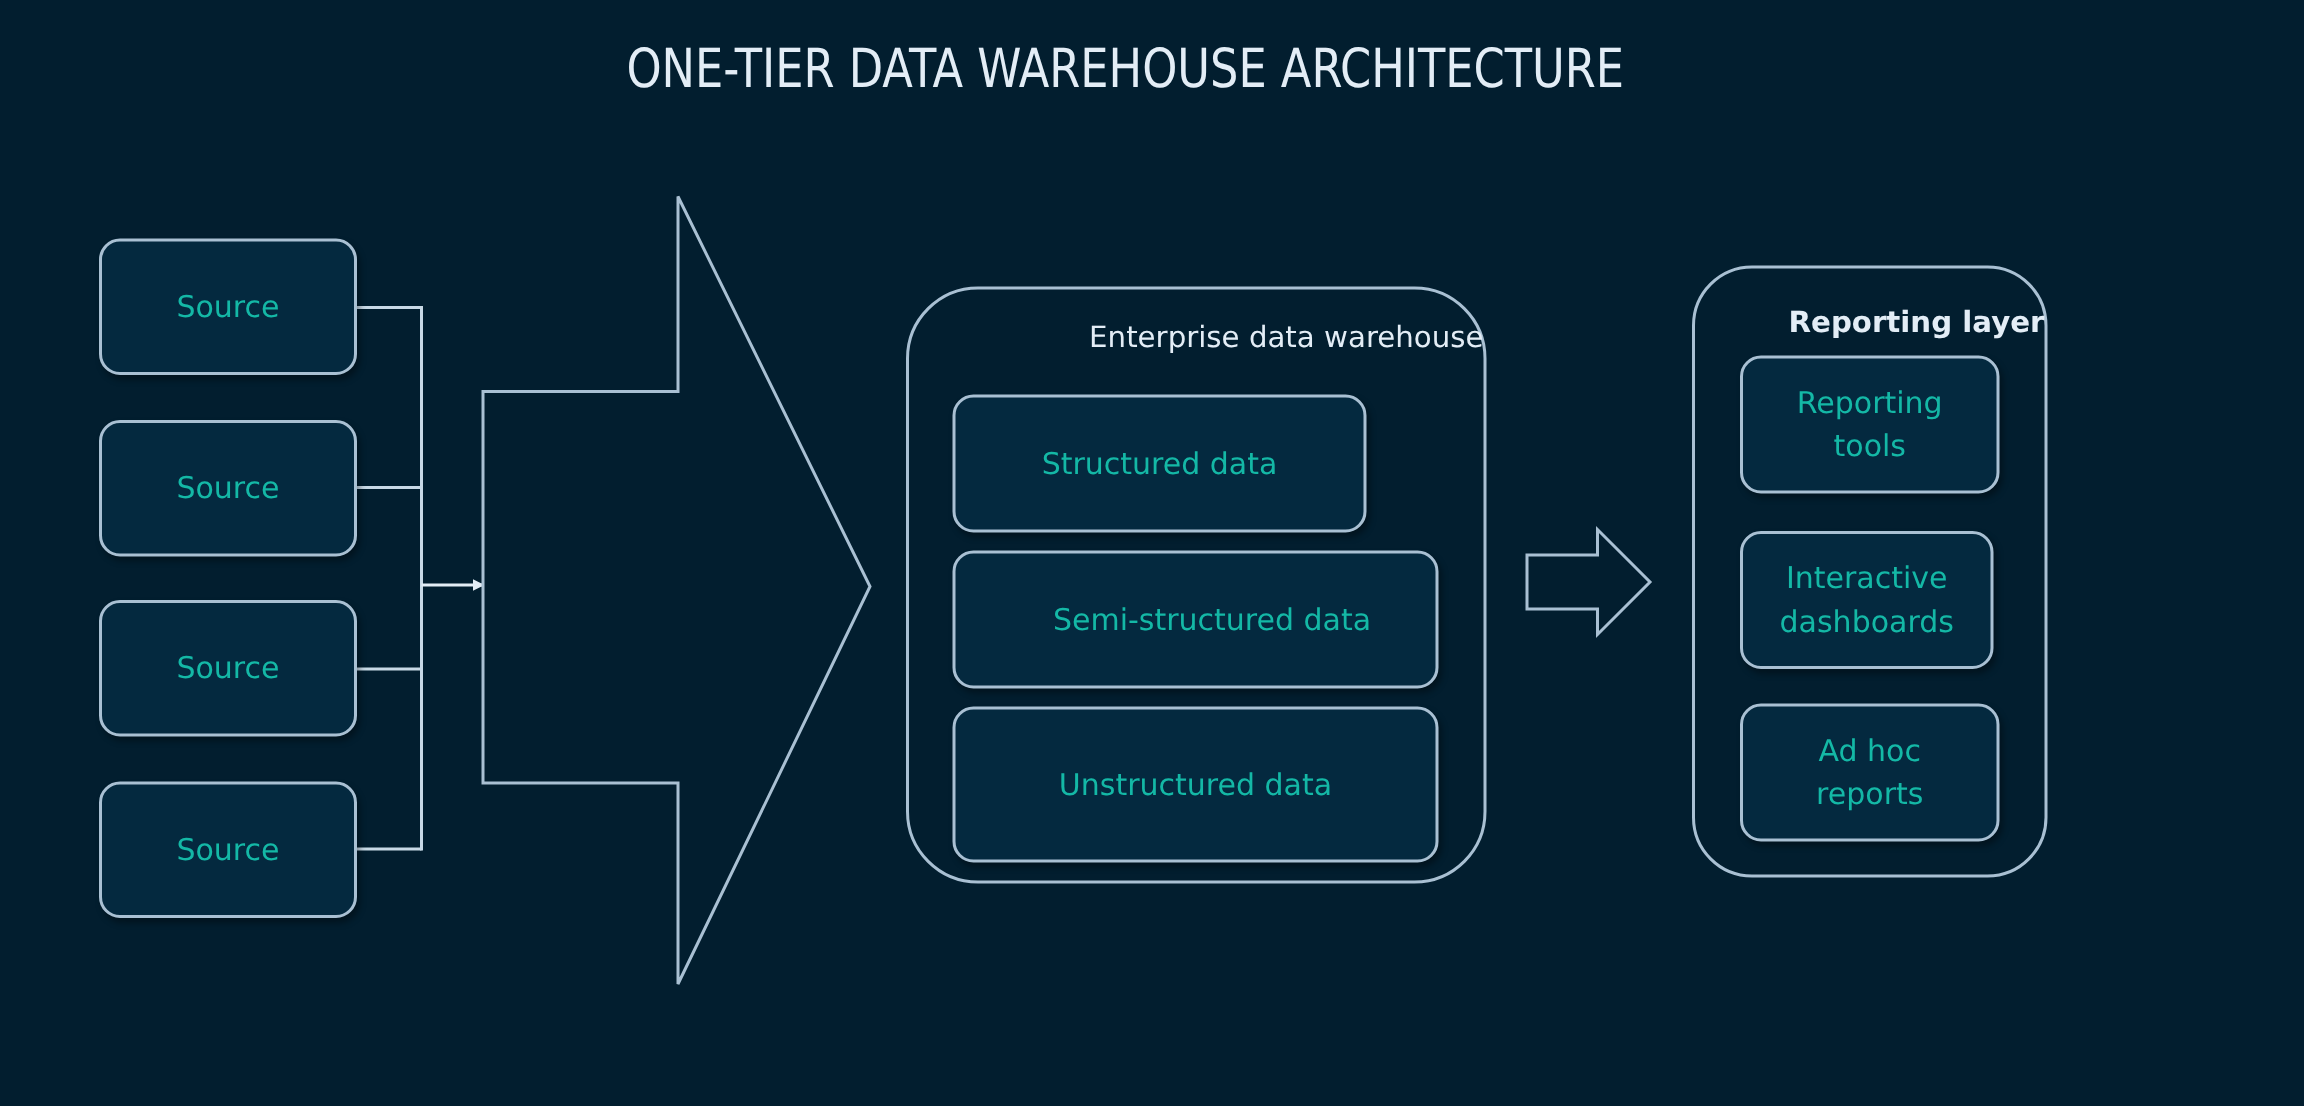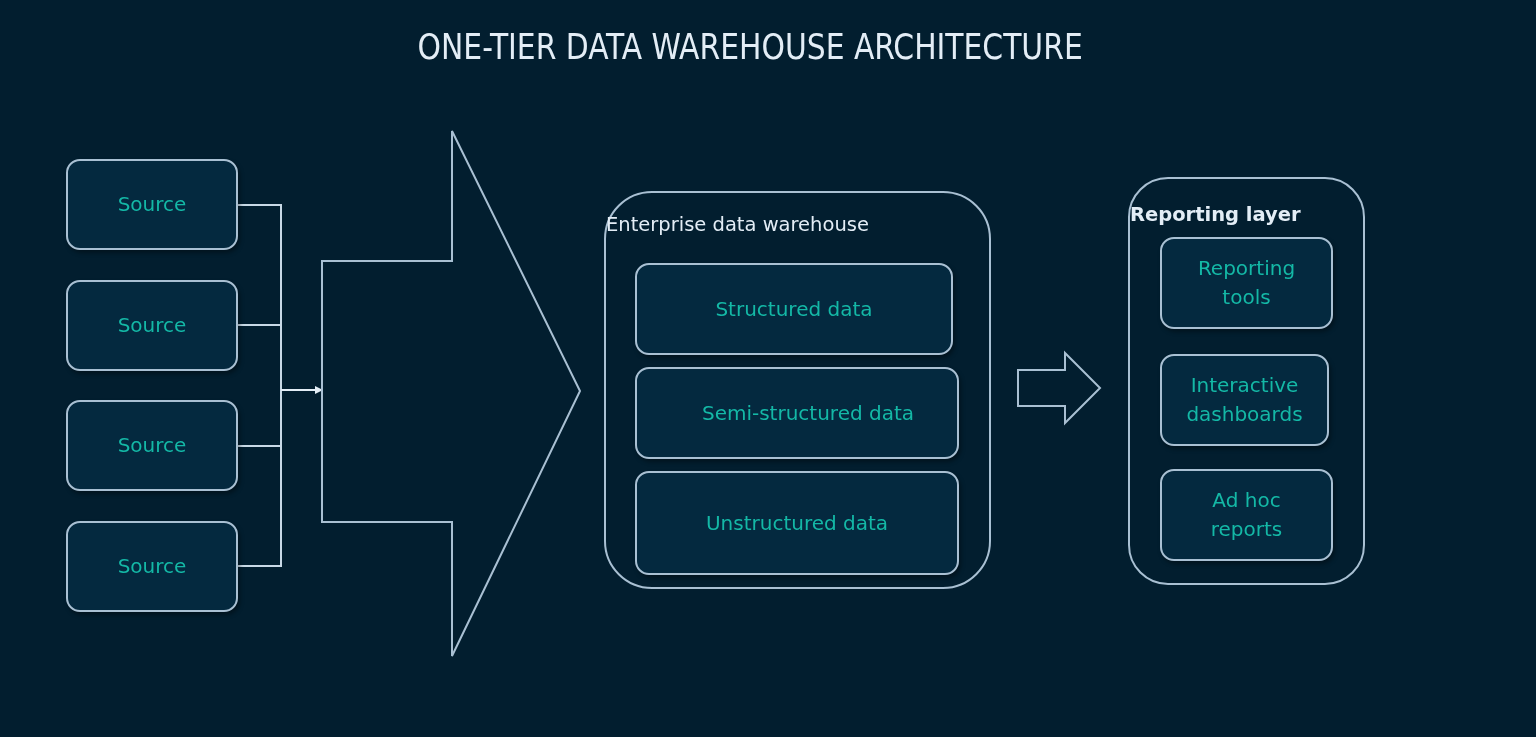--- a/index.html
+++ b/index.html
@@ -30,21 +30,21 @@
     color: #14b8a6;
     box-shadow: 2px 3px 4px rgba(0,0,0,0.35);
   }
   .container {
     position: absolute; box-sizing: border-box;
     border: 2px solid #a9c0d3;
     border-radius: 48px;
     background: #021e2f;
   }
   .container-title {
-    position: absolute; left: 0; right: 0; text-align: left;
+    position: absolute; left: 0; right: 0; text-align: right;
     font-size: 19.5px; color: #e3edf6;
   }
   .etl-label {
     position: absolute; left: 330px; width: 230px; top: 364px;
     text-align: center; font-size: 19.5px; line-height: 29px; color: #e3edf6;
   }
 </style>
 </head>
 <body>
 
@@ -82,21 +82,21 @@
 <div class="box" style="left:66px;top:521px;width:172px;height:91px;">
   <span>Source</span>
 </div>
 
 <div class="etl-label">
 </div>
 
 <div class="container" style="left:604px;top:191px;width:387px;height:398px;">
   <div class="container-title" style="top:20px;">Enterprise data warehouse</div>
 </div>
-<div class="box" style="left:635px;top:263px;width:318px;height:92px;">
+<div class="box" style="left:635px;top:263px;width:276px;height:92px;">
   <span>Structured data</span>
 </div>
 <div class="box" style="left:635px;top:367px;width:324px;height:92px;">
   <span style="margin-left:22px;">Semi-structured data</span>
 </div>
 <div class="box" style="left:635px;top:471px;width:324px;height:104px;">
   <span>Unstructured data</span>
 </div>
 
 <div class="container" style="left:1128px;top:177px;width:237px;height:408px;border-radius:40px;">

